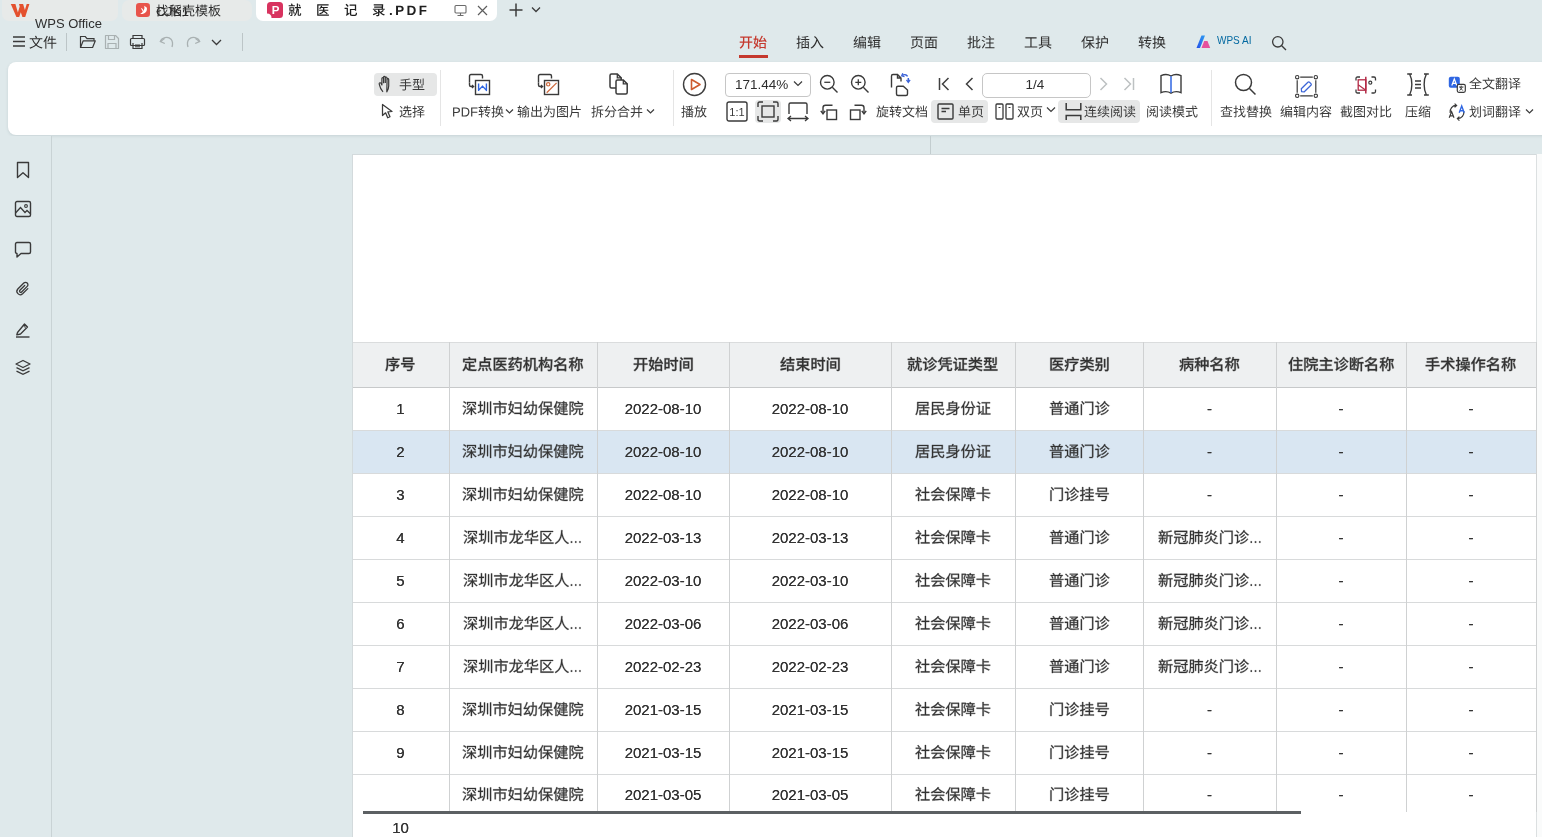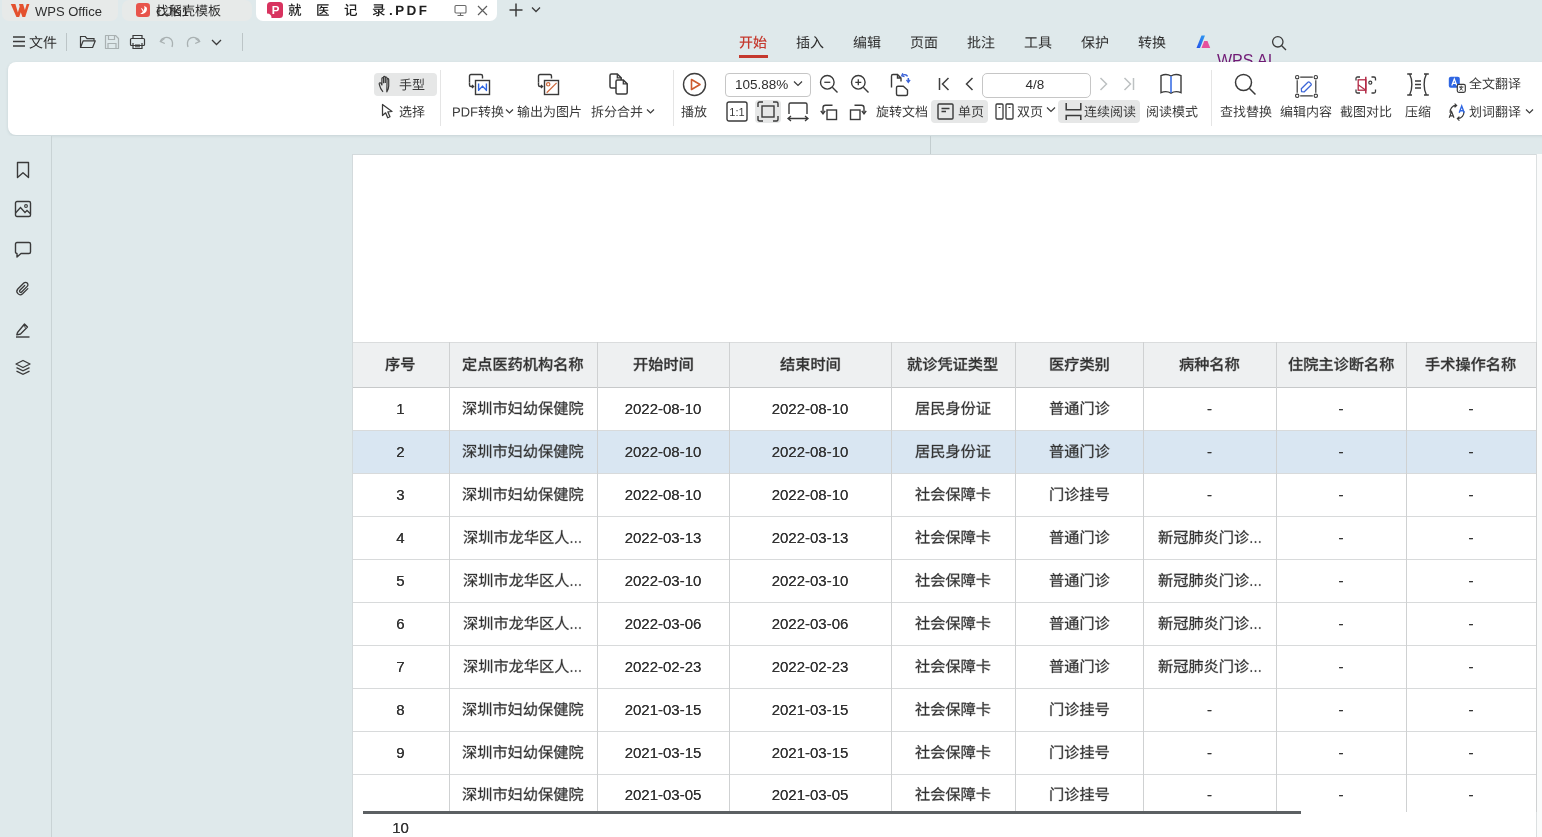--- a/index.html
+++ b/index.html
@@ -10,21 +10,21 @@
 <body>
 <div id="root">
 
 <div class="ab" style="left:2px;top:0;width:116px;height:21px;background:#e7eae9;border-radius:0 0 7px 7px"></div>
 <div class="ab" style="left:122px;top:0;width:130px;height:21px;background:#e7eae9;border-radius:7px"></div>
 <div class="ab" style="left:256px;top:0;width:241px;height:21px;background:#ffffff;border-radius:0 0 7px 7px"></div>
 
 <svg class="ab" style="left:10px;top:3px" width="20" height="15" viewBox="0 0 20 15">
  <path d="M0.8 1 L5.4 1 L7.9 9.4 L9.7 3.6 L9 1 L13.1 1 L14.9 7 L16.7 1 L19.4 1 L15.2 14 L12.4 14 L10.8 9.2 L9.2 14 L6.4 14 Z" fill="#e4512e"></path>
 </svg>
-<div class="lt" style="left:35px;top:4px;font-size:13px;color:#2e2e2e">WPS Office</div>
+<div class="lt" style="left:35px;top:16px;font-size:13px;color:#2e2e2e">WPS Office</div>
 
 <svg class="ab" style="left:136px;top:3px" width="14" height="14" viewBox="0 0 14 14">
  <rect x="0" y="0" width="14" height="14" rx="3.2" fill="#e8544b"></rect>
  <path d="M8.3 2.8 C9 6.2 7.6 9 4.2 10.9 C8.6 11.4 11.3 9 10.9 4.7 Z" fill="#fff"></path>
  <path d="M5.4 5.4 C6.3 6.1 6.9 7.1 7.1 8.4" stroke="#fff" stroke-width="1.1" fill="none"></path>
 </svg>
 <div class="lt" style="left:156px;top:3.5px;font-size:13.5px;color:#2e2e2e">CJK1</div>
 
 <svg class="ab" style="left:267px;top:2px" width="16" height="16" viewBox="0 0 16 16">
  <rect x="0" y="0" width="16" height="16" rx="3.5" fill="#d8335f"></rect>
@@ -90,21 +90,21 @@
 <svg class="ab" style="left:1196px;top:35px" width="15" height="13" viewBox="0 0 15 13">
  <defs>
         <linearGradient id="aig" x1="0" y1="1" x2="1" y2="0">
   <stop offset="0" stop-color="#2450e8"></stop>
           <stop offset="1" stop-color="#2e9cf2"></stop>
         </linearGradient>
       </defs>
  <path d="M0.5 13 L5.5 0.5 L9 0.5 L4 13 Z" fill="url(#aig)"></path>
  <path d="M5.5 13 L8.2 6 L11.5 6 L14.2 13 Z" fill="#e5509c"></path>
 </svg>
-<div class="lt" style="left:1217px;top:52px;font-size:16px;color:#701a75">WPS AI</div>
+<div class="lt" style="left:1217px;top:35px;font-size:10px;color:#0369a1">WPS AI</div>
 
 <svg class="ab" style="left:1271px;top:35px" width="16" height="16" viewBox="0 0 16 16">
  <circle cx="6.8" cy="6.8" r="5.2" fill="none" stroke="#3a3a3a" stroke-width="1.3"></circle>
  <path d="M10.7 10.7 L15 15" stroke="#3a3a3a" stroke-width="1.3"></path>
 </svg>
 
 <div class="ab" style="left:8px;top:62px;width:1546px;height:73px;background:#fff;border-radius:8px;box-shadow:0 1px 3px rgba(90,110,115,0.18)"></div>
 
 <div class="ab" style="left:374px;top:73px;width:63px;height:23px;background:#e6e7e7;border-radius:4px"></div>
 <svg class="ab" style="left:378px;top:75px" width="17" height="18" viewBox="0 0 17 18">
@@ -139,21 +139,21 @@
  <path d="M15.3 8 V11.9 H19.2" fill="none" stroke="#3a3a3a" stroke-width="1.3"></path>
 </svg>
 <div class="ab" style="left:673px;top:70px;width:1px;height:56px;background:#e5e5e5"></div>
 
 <svg class="ab" style="left:682px;top:72px" width="25" height="25" viewBox="0 0 25 25">
  <circle cx="12.5" cy="12.5" r="11" fill="none" stroke="#3f3f3f" stroke-width="1.4"></circle>
  <path d="M9.5 7.5 L18 12.5 L9.5 17.5 Z" fill="none" stroke="#cd5b2f" stroke-width="1.6" stroke-linejoin="round"></path>
 </svg>
 
 <div class="ab" style="left:725px;top:72.5px;width:84px;height:22px;border:1px solid #c6c6c6;border-radius:4px;background:#fff"></div>
-<div class="lt" style="left:735px;top:77px;font-size:13.5px;color:#2e2e2e">105.88%</div>
+<div class="lt" style="left:735px;top:77px;font-size:13.5px;color:#2e2e2e">171.44%</div>
 <svg class="ab" style="left:793px;top:81px" width="10" height="6" viewBox="0 0 10 6">
  <path d="M1 0.5 L5 4.5 L9 0.5" stroke="#3c3c3c" stroke-width="1.2" fill="none"></path>
 </svg>
 
 <svg class="ab" style="left:819px;top:74px" width="20" height="20" viewBox="0 0 20 20">
  <circle cx="8.3" cy="8.3" r="6.8" fill="none" stroke="#3a3a3a" stroke-width="1.4"></circle>
  <path d="M13.3 13.3 L18.5 18.5" stroke="#3a3a3a" stroke-width="1.4"></path>
  <path d="M5.3 8.3 H11.3" stroke="#3a3a3a" stroke-width="1.3"></path>
 </svg>
 <svg class="ab" style="left:850px;top:74px" width="20" height="20" viewBox="0 0 20 20">
@@ -197,21 +197,21 @@
  <rect x="3.5" y="10" width="9.5" height="9.5" fill="none" stroke="#3a3a3a" stroke-width="1.4"></rect>
 </svg>
 
 <svg class="ab" style="left:938px;top:77px" width="12" height="14" viewBox="0 0 12 14">
  <path d="M1.5 1 V13 M10.5 1 L4.5 7 L10.5 13" fill="none" stroke="#3f3f3f" stroke-width="1.5"></path>
 </svg>
 <svg class="ab" style="left:965px;top:77px" width="9" height="14" viewBox="0 0 9 14">
  <path d="M7.5 1 L1.5 7 L7.5 13" fill="none" stroke="#3f3f3f" stroke-width="1.5"></path>
 </svg>
 <div class="ab" style="left:982px;top:72.5px;width:107px;height:23px;border:1px solid #c6c6c6;border-radius:5px;background:#fff"></div>
-<div class="lt" style="left:1035px;top:77px;font-size:13.5px;color:#2e2e2e;transform:translateX(-50%)">4/8</div>
+<div class="lt" style="left:1035px;top:77px;font-size:13.5px;color:#2e2e2e;transform:translateX(-50%)">1/4</div>
 <svg class="ab" style="left:1099px;top:77px" width="9" height="14" viewBox="0 0 9 14">
  <path d="M1.5 1 L7.5 7 L1.5 13" fill="none" stroke="#bdc1c2" stroke-width="1.5"></path>
 </svg>
 <svg class="ab" style="left:1123px;top:77px" width="12" height="14" viewBox="0 0 12 14">
  <path d="M10.5 1 V13 M1.5 1 L7.5 7 L1.5 13" fill="none" stroke="#bdc1c2" stroke-width="1.5"></path>
 </svg>
 
 <svg class="ab" style="left:1159px;top:73px" width="24" height="23" viewBox="0 0 24 23">
  <path d="M12 3 C9 1.2 5 1.4 2 2.6 V19.6 C5 18.4 9 18.3 12 20.2 C15 18.3 19 18.4 22 19.6 V2.6 C19 1.4 15 1.2 12 3 Z" fill="none" stroke="#3a3a3a" stroke-width="1.4"></path>
  <path d="M12 3.2 V19.8" stroke="#2f66e2" stroke-width="1.5"></path>

